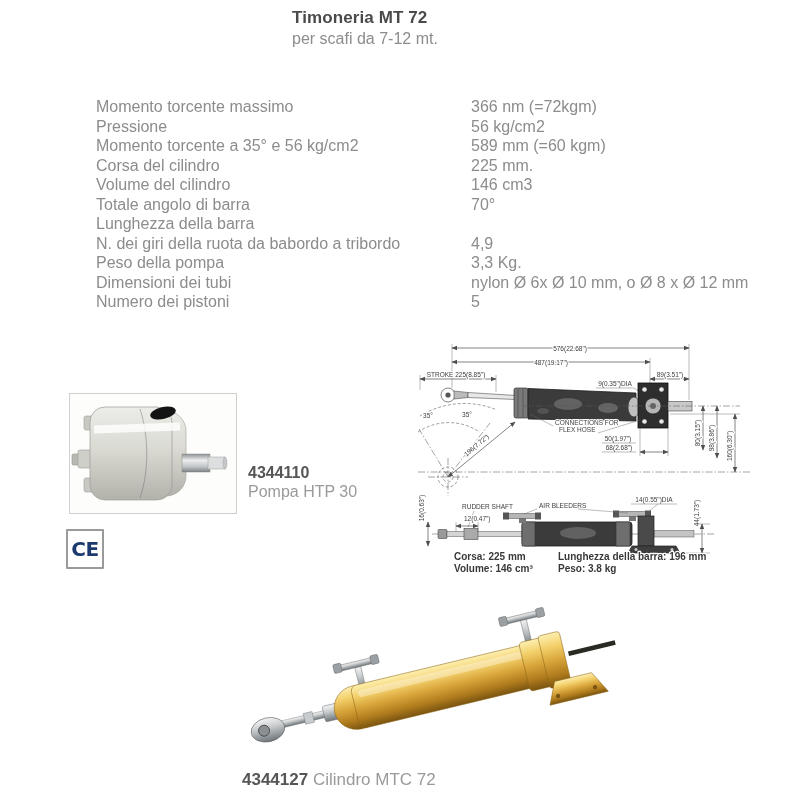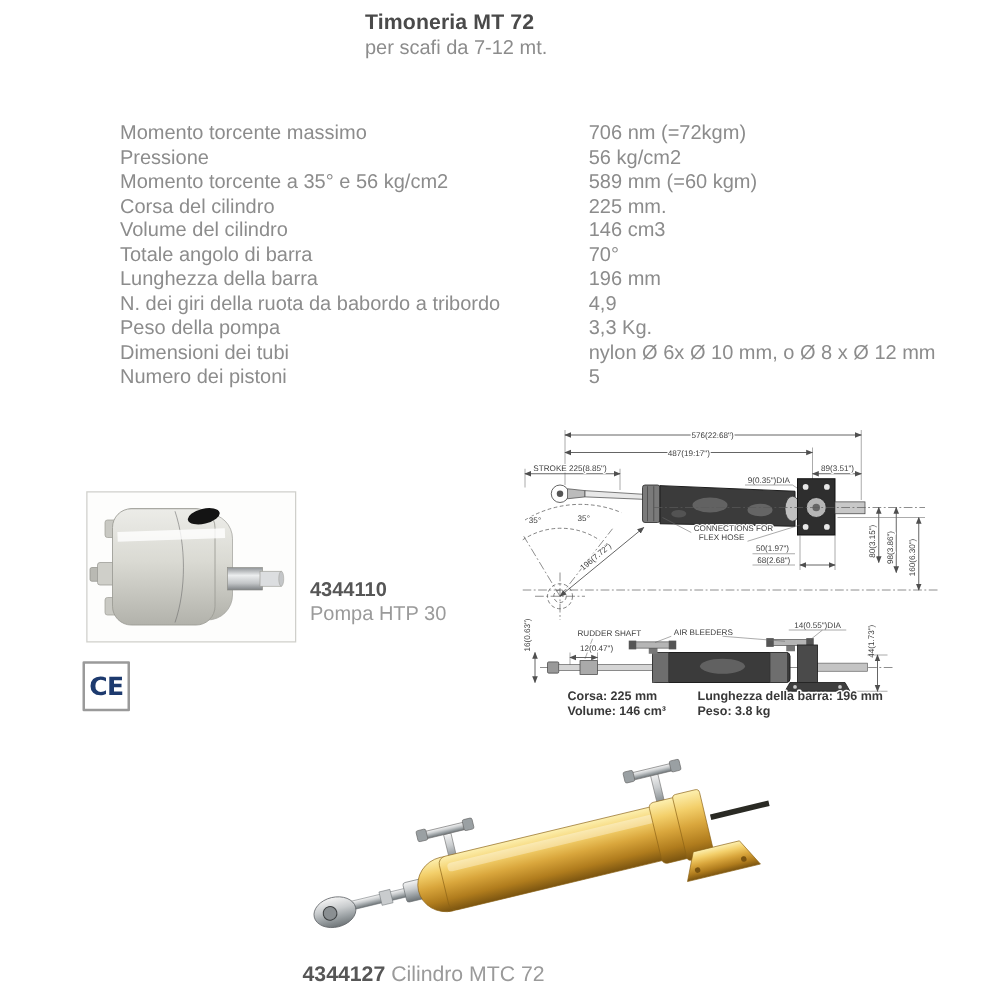--- a/index.html
+++ b/index.html
@@ -47,21 +47,21 @@
 <div id="page">
 
   <div class="header">
     <div class="title">Timoneria MT 72</div>
     <div class="subtitle">per scafi da 7-12 mt.</div>
   </div>
 
   <div class="specs">
     <div class="srow">
         <span class="slab">Momento torcente massimo</span>
-        <span class="sval">706 nm (=72kgm)</span>
+        <span class="sval">366 nm (=72kgm)</span>
       </div>
     <div class="srow">
         <span class="slab">Pressione</span>
         <span class="sval">56 kg/cm2</span>
       </div>
     <div class="srow">
         <span class="slab">Momento torcente a 35° e 56 kg/cm2</span>
         <span class="sval">589 mm (=60 kgm)</span>
       </div>
     <div class="srow">
@@ -71,21 +71,20 @@
     <div class="srow">
         <span class="slab">Volume del cilindro</span>
         <span class="sval">146 cm3</span>
       </div>
     <div class="srow">
         <span class="slab">Totale angolo di barra</span>
         <span class="sval">70°</span>
       </div>
     <div class="srow">
         <span class="slab">Lunghezza della barra</span>
-        <span class="sval">196 mm</span>
       </div>
     <div class="srow">
         <span class="slab">N. dei giri della ruota da babordo a tribordo</span>
         <span class="sval">4,9</span>
       </div>
     <div class="srow">
         <span class="slab">Peso della pompa</span>
         <span class="sval">3,3 Kg.</span>
       </div>
     <div class="srow">

